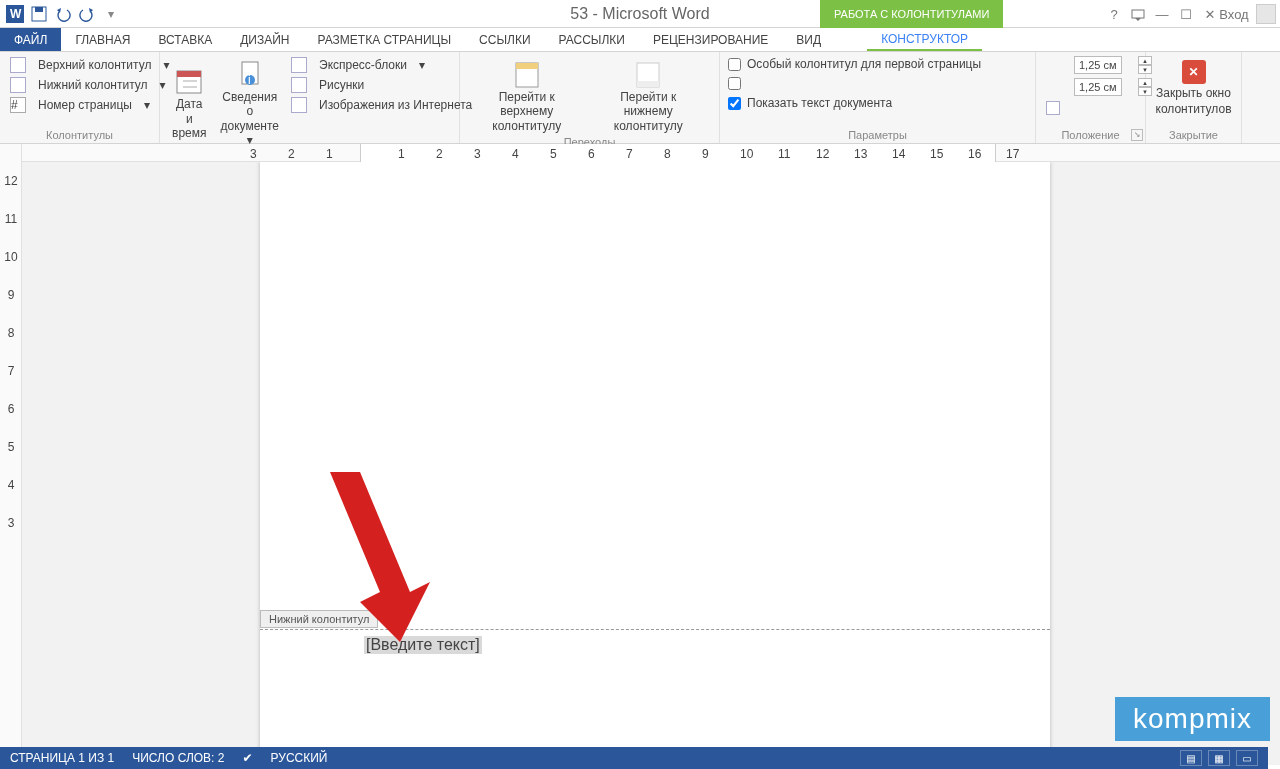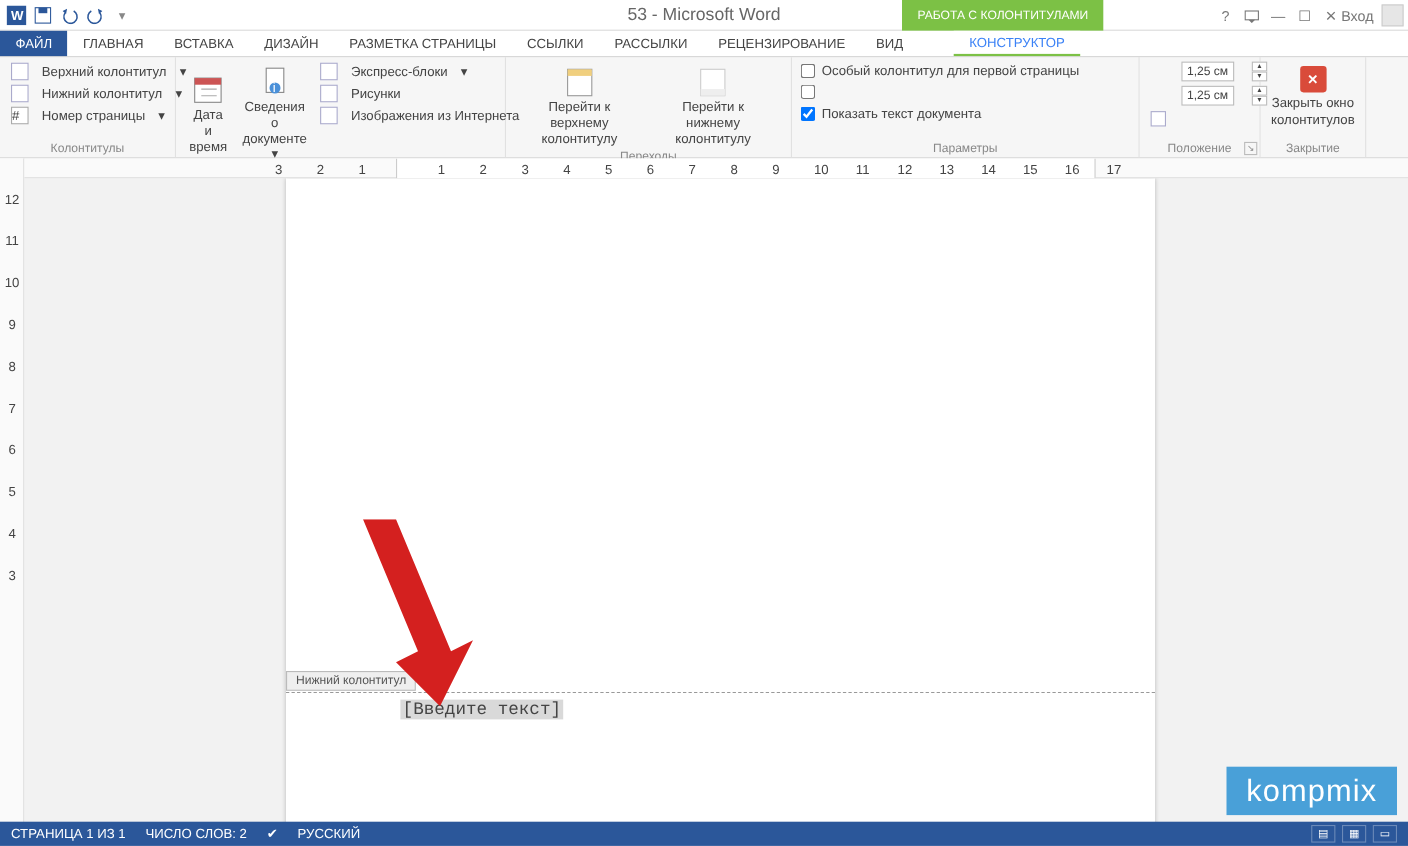--- a/index.html
+++ b/index.html
@@ -39,23 +39,23 @@
 .vruler{width:22px;background:#fafafa;border-right:1px solid #e0e0e0;position:relative;font-size:8px;color:#888}
 .vruler .tick{position:absolute;left:4px;width:14px;text-align:center}
 .hruler-wrap{flex:1;position:relative;overflow:hidden}
 .hruler{height:18px;background:#fafafa;border-bottom:1px solid #e0e0e0;position:relative;font-size:8px;color:#888}
 .hruler .tick{position:absolute;top:3px}
 .hruler .active-region{position:absolute;top:0;height:18px;background:#fff;border-left:1px solid #ccc;border-right:1px solid #ccc}
 .doc-scroll{position:absolute;top:18px;left:0;right:0;bottom:0;overflow:hidden}
 .page{position:absolute;left:238px;top:0;width:790px;height:1056px;background:#fff;box-shadow:0 0 4px rgba(0,0,0,.25)}
 .footer-line{position:absolute;left:0;right:0;top:467px;border-top:1px dashed #999}
 .footer-tag{position:absolute;left:0;top:448px;background:#efefef;border:1px solid #bbb;padding:2px 8px;font-size:11px;color:#555}
-.footer-field{position:absolute;left:104px;top:474px;font-family:Liberation Mono, monospace;font-size:16px;background:#d9d9d9;padding:0 2px}
+.footer-field{position:absolute;left:104px;top:474px;font-family:Liberation Sans, sans-serif;font-size:16px;background:#d9d9d9;padding:0 2px}
 .arrow{position:absolute;left:60px;top:310px}
-.status{position:absolute;left:0;right:0;bottom:0;height:22px;background:#2b579a;color:#fff;display:flex;align-items:center;padding:0 10px;font-size:11px;gap:18px}
+.status{position:absolute;left:0;right:12px;bottom:0;height:22px;background:#2b579a;color:#fff;display:flex;align-items:center;padding:0 10px;font-size:11px;gap:18px}
 .status span{color:#fff}
 .status .right{margin-left:auto;display:flex;gap:6px;align-items:center}
 .status .vbtn{width:22px;height:16px;border:1px solid rgba(255,255,255,.3);display:flex;align-items:center;justify-content:center;font-size:10px}
 .watermark{position:absolute;right:10px;bottom:28px;background:#49a0d8;color:#fff;font-size:28px;padding:6px 18px;letter-spacing:1px}
 .ruler-toggle{position:absolute;left:0;top:0;width:22px;height:18px;background:#efefef;border-right:1px solid #e0e0e0;border-bottom:1px solid #e0e0e0}
 svg{display:block}
 .disabled{color:#bbb}
 </style>
 </head>
 <body>

